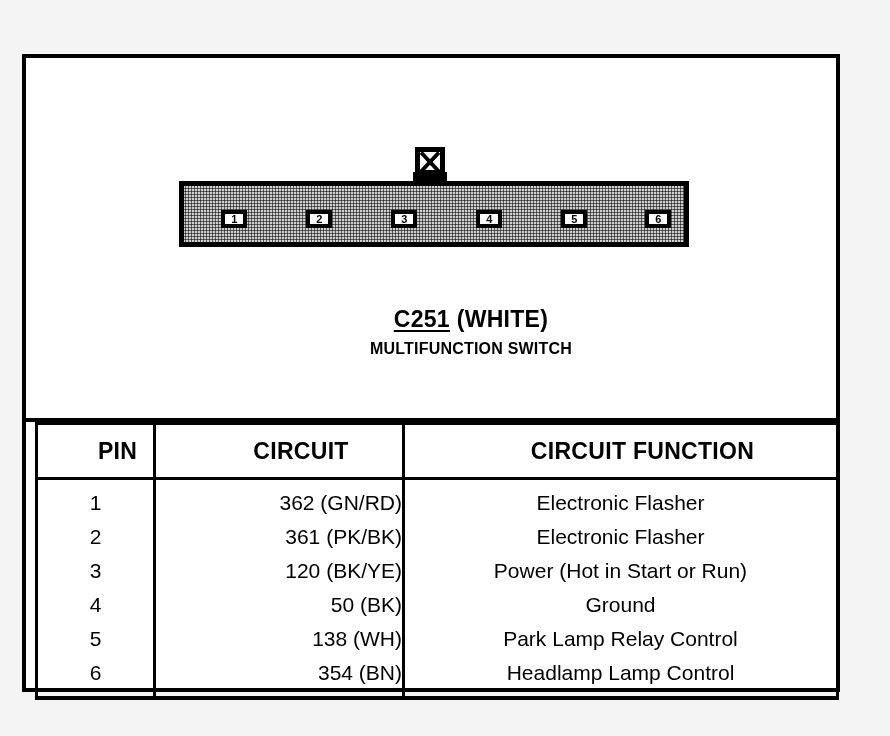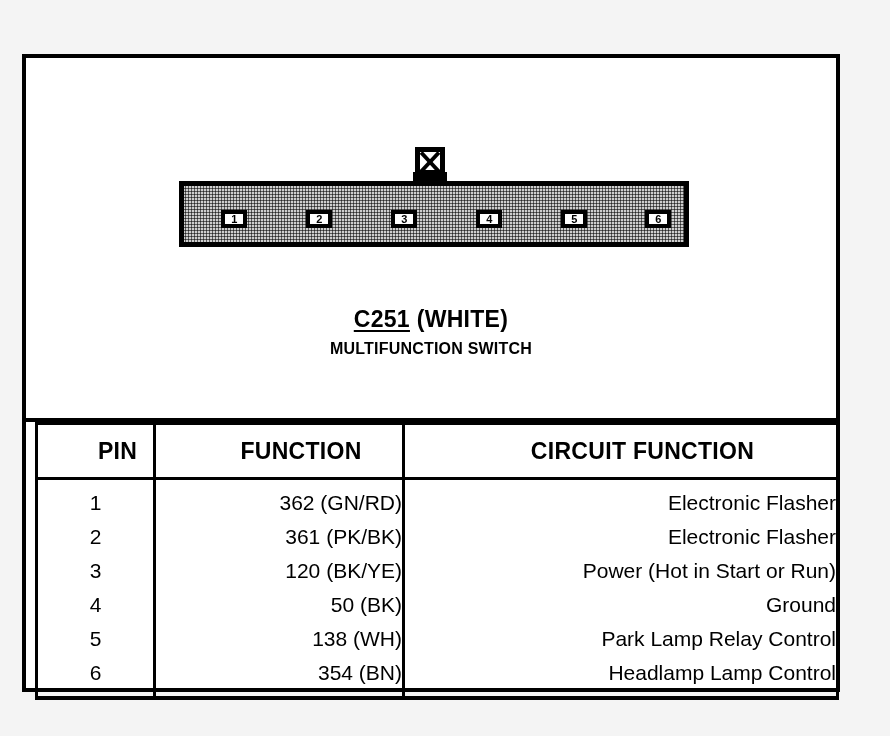--- a/index.html
+++ b/index.html
@@ -131,20 +131,21 @@
   }
 
   
   .caption-block {
     position: absolute;
     left: 0;
     top: 248px;
     width: 810px;
     text-align: center;
     color: #000000;
+    padding-left: 40px;
   }
   .caption-line-1 {
     font-size: 23px;
     font-weight: bold;
     letter-spacing: 0.3px;
     margin-bottom: 7px;
   }
   .caption-code {
     text-decoration: underline;
     text-underline-offset: 3px;
@@ -210,21 +211,21 @@
     font-weight: normal;
   }
   td.cell-pin {
     text-align: center;
   }
   td.cell-circuit {
     text-align: right;
     padding-left: 22px;
   }
   td.cell-function {
-    text-align: right;
+    text-align: center;
     padding-left: 16px;
   }
   tbody tr:first-child td { padding-top: 6px; }
   tbody tr:last-child  td { padding-bottom: 6px; }
 </style>
 </head>
 <body>
 
 <div class="page-backdrop"></div>
 
@@ -259,21 +260,21 @@
   <div class="pin-table-wrap">
     <table class="pin-table">
       <colgroup>
         <col class="c-pin">
           <col class="c-circuit">
           <col class="c-function">
       </colgroup>
       <thead>
         <tr>
           <th>PIN</th>
-          <th>FUNCTION</th>
+          <th>CIRCUIT</th>
           <th>CIRCUIT FUNCTION</th>
         </tr>
       </thead>
       <tbody>
         <tr>
           <td class="cell-pin">1</td>
           <td class="cell-circuit">362 (GN/RD)</td>
           <td class="cell-function">Electronic Flasher</td>
         </tr>
         <tr>

